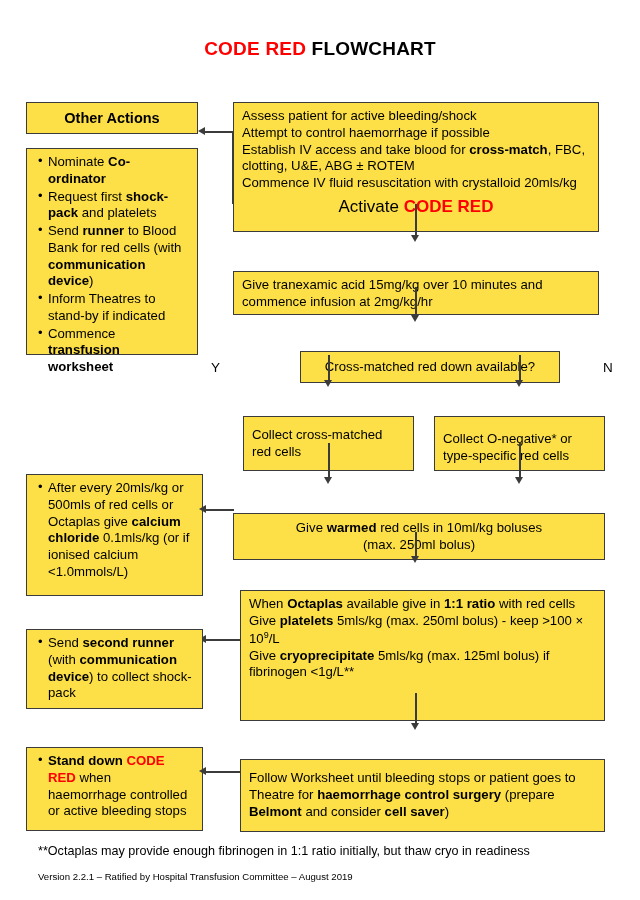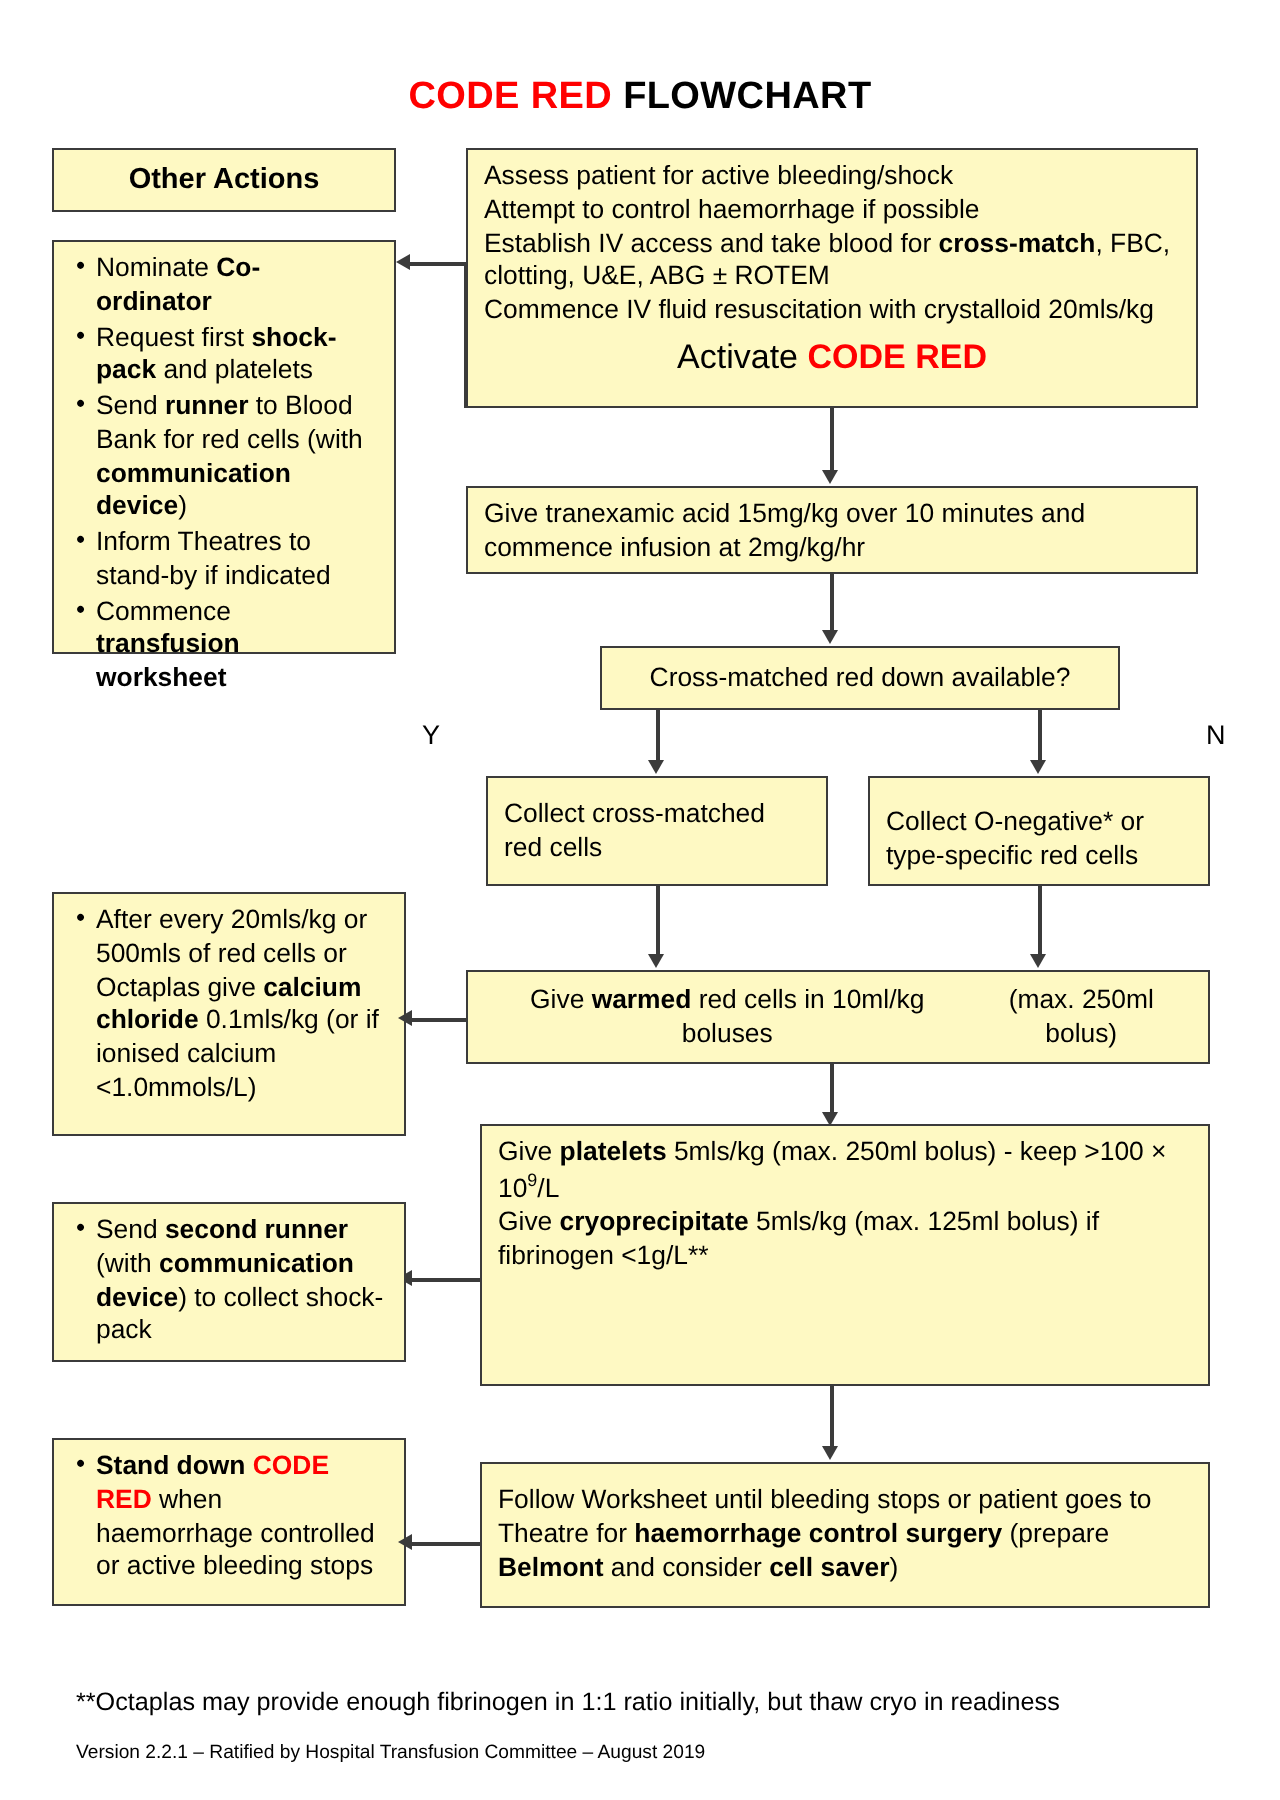--- a/index.html
+++ b/index.html
@@ -24,22 +24,22 @@
   
   .title{
     position:absolute;left:0;right:0;top:38px;text-align:center;
     font-size:19px;font-weight:bold;letter-spacing:.2px;
   }
   .red{color:#FF0000;}
 
   
   .box{
     position:absolute;box-sizing:border-box;
-    border:1.3px solid #3b3b3b;background:#fef9c3;
-    font-size:13.2px;line-height:1.27;
+    border:1.3px solid #3b3b3b;background:#fde047;
+    font-size:13.2px;line-height:1.27;margin-top:28px;
   }
   .box.center{text-align:center;}
   .pad{padding:5px 8px;}
   b{font-weight:bold;}
 
   
   ul.bl{margin:0;padding:0 2px 0 13px;list-style:none;}
   ul.bl li{position:relative;margin:0 0 1px 0;padding:0;}
   ul.bl li:before{content:"\2022";position:absolute;left:-10px;top:-1px;font-size:13px;}
 
@@ -142,29 +142,30 @@
 
   <div class="box pad" style="left:26px;top:446px;width:177px;height:122px;">
     <ul class="bl" id="ca-list">
         <li><span>After every 20mls/kg or 500mls of red cells or Octaplas give </span><b>calcium chloride</b><span> 0.1mls/kg (or if ionised calcium &lt;1.0mmols/L)</span></li>
       </ul>
   </div>
 
   <div class="ln hl" style="left:206px;top:509px;width:28px;"></div>
   <div class="arrow-l" style="left:199px;top:505px;"></div>
 
-  <div class="box center pad" style="left:233px;top:485px;width:372px;height:47px;display:flex;flex-direction:row;align-items:center;justify-content:center;">
+  <div class="box center pad" style="left:233px;top:485px;width:372px;height:47px;display:flex;flex-direction:column;align-items:center;justify-content:center;">
     <div id="warmed-l1"><span>Give </span><b>warmed</b><span> red cells in 10ml/kg boluses</span></div>
     <div>(max. 250ml bolus)</div>
   </div>
 
   <div class="ln vl" style="left:415px;top:532px;height:26px;"></div>
   <div class="arrow-d" style="left:411px;top:556px;"></div>
 
   <div class="box pad" style="left:240px;top:562px;width:365px;height:131px;">
+    <div id="oct-l1"><span>When </span><b>Octaplas</b><span> available give in </span><b>1:1 ratio</b><span> with red cells</span></div>
     <div>
       <span id="oct-l2a"><span>Give </span><b>platelets</b><span> 5mls/kg (max. 250ml bolus) - keep &gt;100 × 10</span></span><sup>9</sup><span>/L</span>
     </div>
     <div id="oct-l3"><span>Give </span><b>cryoprecipitate</b><span> 5mls/kg (max. 125ml bolus) if fibrinogen &lt;1g/L**</span></div>
   </div>
 
   <div class="ln hl" style="left:206px;top:639px;width:35px;"></div>
   <div class="arrow-l" style="left:199px;top:635px;"></div>
 
   <div class="box pad" style="left:26px;top:601px;width:177px;height:80px;">

